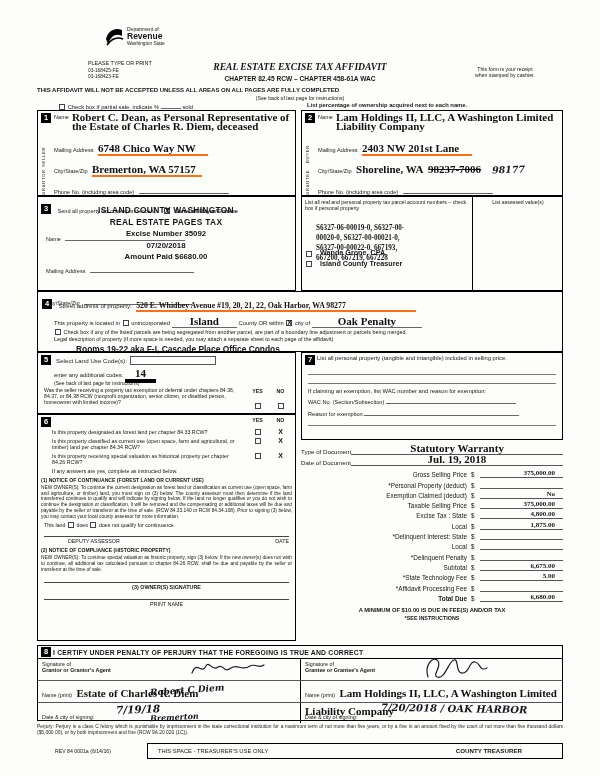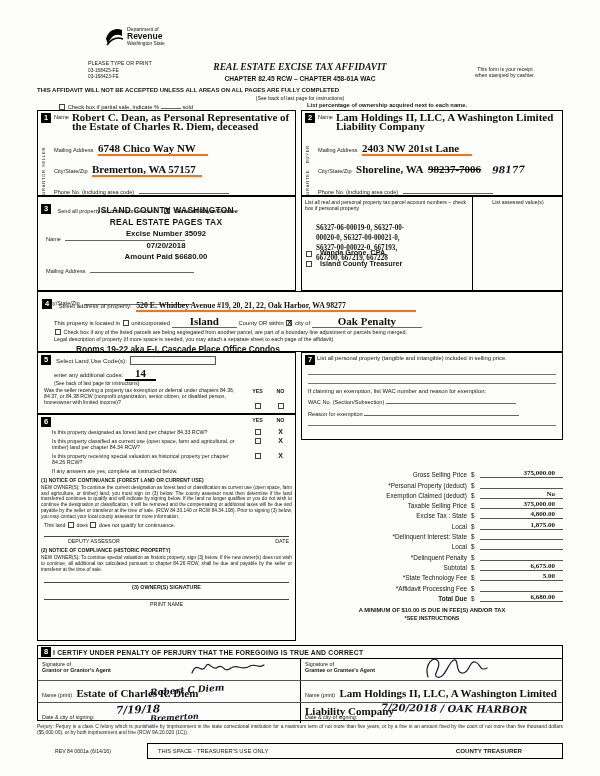--- a/index.html
+++ b/index.html
@@ -184,21 +184,21 @@
   </div>
 
   <div class="box" style="left:37px;top:352px;width:259px;height:62px;">
     <div style="padding:2px 3px;display:flex;align-items:center;gap:3px;">
       <span class="sn">5</span>
       <span class="lbl6">Select Land Use Code(s):</span>
       <span style="display:inline-block;width:86px;height:9px;border:1px solid #555;"></span>
     </div>
     <div style="padding:0 3px 0 16px;font-size:5.8px;">
       <span>enter any additional codes:</span>
-      <span class="tv" style="border-bottom:2px solid #000000;padding:0 10px;">14</span>
+      <span class="tv" style="border-bottom:4px solid #000000;padding:0 10px;">14</span>
     </div>
     <div style="padding:1px 3px 0 16px;font-size:5px;">(See back of last page for instructions)</div>
     <div style="display:flex;padding:2px 3px 0 6px;">
       <div style="flex:1;font-size:5.2px;line-height:5.9px;padding-right:3px;">Was the seller receiving a property tax exemption or deferral under chapters 84.36, 84.37, or 84.38 RCW (nonprofit organization, senior citizen, or disabled person, homeowner with limited income)?</div>
       <div class="qcol">
         <div class="b" style="font-size:5.3px;">YES</div>
         <span class="cb" style="margin-top:4px;"></span>
       </div>
       <div class="qcol">
         <div class="b" style="font-size:5.3px;">NO</div>
@@ -219,20 +219,30 @@
       <span>WAC No. (Section/Subsection)</span>
       <span class="rl" style="width:130px;"></span>
     </div>
     <div style="padding:4px 3px 0 6px;font-size:5.6px;white-space:nowrap;">
       <span>Reason for exemption</span>
       <span class="rl" style="width:155px;"></span>
     </div>
     <div style="margin:8px 6px 0 6px;border-bottom:1px solid #777;"></div>
   </div>
 
+  <div class="abs" style="left:301px;top:444px;width:262px;">
+    <div style="display:flex;align-items:flex-end;font-size:6.2px;height:11px;">
+      <span style="flex:0 0 auto;">Type of Document</span>
+      <span class="tv" style="flex:1;border-bottom:1px solid #555;text-align:center;">Statutory Warranty</span>
+    </div>
+    <div style="display:flex;align-items:flex-end;font-size:6.2px;height:11px;">
+      <span style="flex:0 0 auto;">Date of Document</span>
+      <span class="tv" style="flex:1;border-bottom:1px solid #555;text-align:center;">Jul. 19, 2018</span>
+    </div>
+  </div>
 
   <div class="abs" style="left:301px;top:468px;width:262px;">
     <div class="mrow">
         <span class="mlabel">Gross Selling Price</span>
         <span class="mdollar">$</span>
         <span class="mval">375,000.00</span>
       </div>
     <div class="mrow">
         <span class="mlabel">*Personal Property (deduct)</span>
         <span class="mdollar">$</span>

